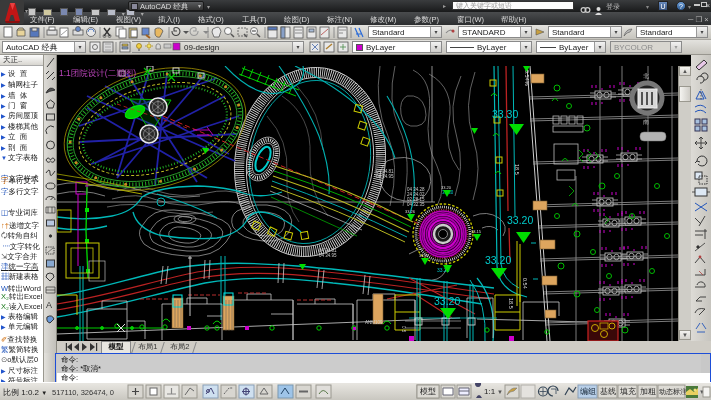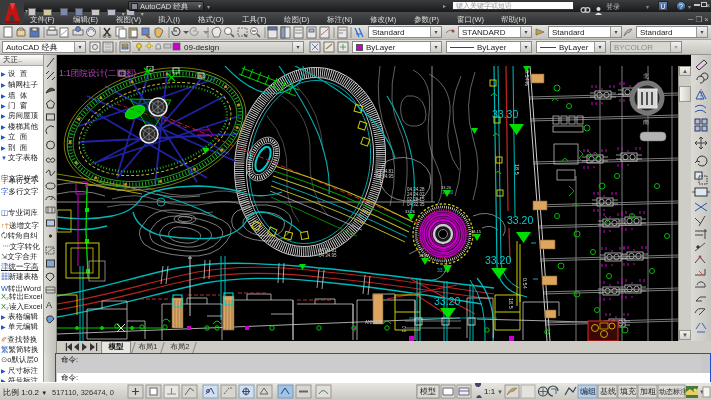--- a/index.html
+++ b/index.html
@@ -751,20 +751,21 @@
         </g>
     </svg>
     <div style="position:absolute;left:44px;top:0;width:30px;height:12px;background:#e8e6e0;border:1px solid #888;border-bottom:none;text-align:center;font-weight:bold;color:#111;">模型</div>
     <div style="position:absolute;left:76px;top:1px;width:30px;height:11px;color:#333;transform:skewX(-18deg);border-right:1px solid #888;border-left:1px solid #888;text-align:center;"><span style="display:inline-block;transform:skewX(18deg);">布局1</span></div>
     <div style="position:absolute;left:108px;top:1px;width:30px;height:11px;color:#333;transform:skewX(-18deg);border-right:1px solid #888;text-align:center;"><span style="display:inline-block;transform:skewX(18deg);">布局2</span></div>
   </div>
   <div class="abs" id="cmdgrip"></div>
   <div class="abs" id="cmdwin">
     <div id="cmdhist">
         <div style="padding:1px 0 0 4px;">命令:</div>
+        <div style="padding:0 0 0 4px;">命令: *取消*</div>
       </div>
     <div id="cmdinput"><span style="padding-left:4px;">命令:</span></div>
   </div>
   <div class="abs" id="statusbar">
     <span style="position:absolute;left:3px;top:4px;color:#222;">比例 1:0.2 <span style="font-size:6px;">▼</span></span>
     <span style="position:absolute;left:52px;top:5px;color:#333;font-size:7.5px;">517110, 326474, 0</span>
     <svg width="711" height="18" style="position:absolute;left:0;top:0;">
       <g>
         <rect x="128" y="2" width="15" height="13" fill="#d8d6d0" stroke="#9a988f"></rect>
           <path d="M132,8.5 h7 M135.5,5 v7" stroke="#444" stroke-width="1.2"></path>

